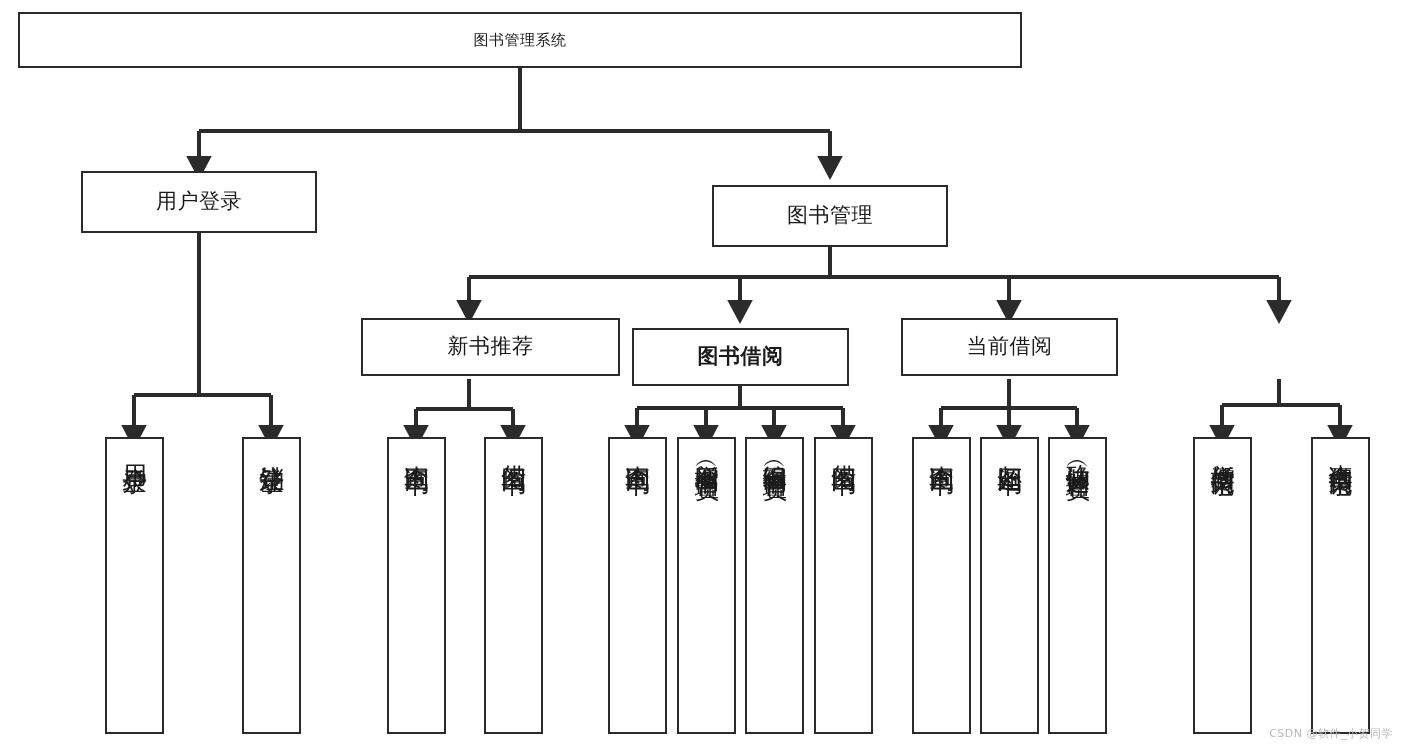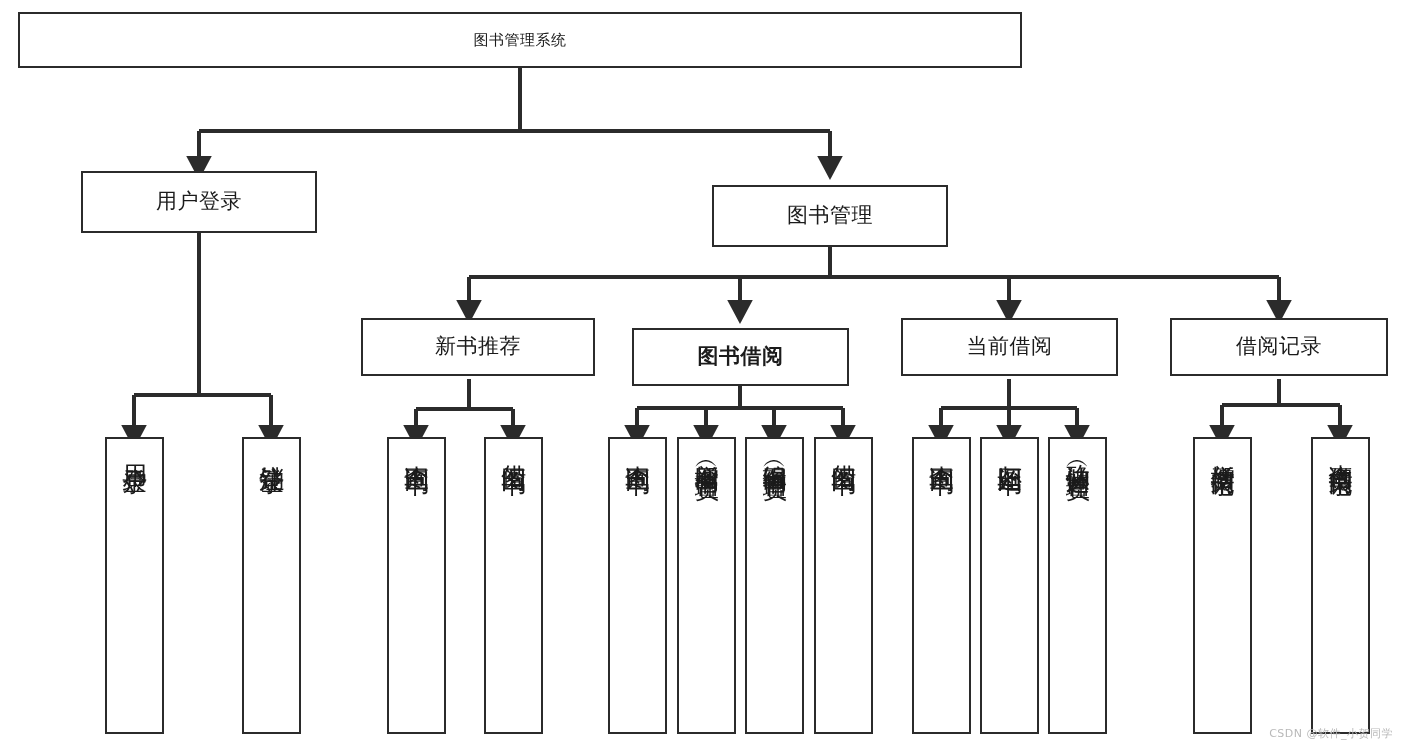--- a/index.html
+++ b/index.html
@@ -140,32 +140,29 @@
     <span class="label">图书管理系统</span>
   </div>
 
   <div class="node h" style="left:81px; top:171px; width:236px; height:62px;">
     <span class="label">用户登录</span>
   </div>
   <div class="node h" style="left:712px; top:171px; width:236px; height:62px;margin-top:14px;">
     <span class="label">图书管理</span>
   </div>
 
-  <div class="node h" style="left:361px; top:318px; width:234px; height:58px;">
+  <div class="node h" style="left:361px; top:318px; width:259px; height:58px;">
     <span class="label">新书推荐</span>
   </div>
   <div class="node h" style="left:632px; top:328px; width:217px; height:58px;font-weight:bold;">
     <span class="label">图书借阅</span>
   </div>
   <div class="node h" style="left:901px; top:318px; width:217px; height:58px;font-family:Liberation Serif, serif;">
     <span class="label">当前借阅</span>
   </div>
-  <div class="node h" style="left:1170px; top:318px; width:218px; height:58px;">
-    <span class="label">借阅记录</span>
-  </div>
 
   <div class="node v" style="left:105px; top:437px; width:59px; height:297px;">
     <span class="label">用户登录</span>
   </div>
   <div class="node v" style="left:242px; top:437px; width:59px; height:297px;">
     <span class="label">注销登录</span>
   </div>
 
   <div class="node v" style="left:387px; top:437px; width:59px; height:297px;">
     <span class="label">查询图书</span>

